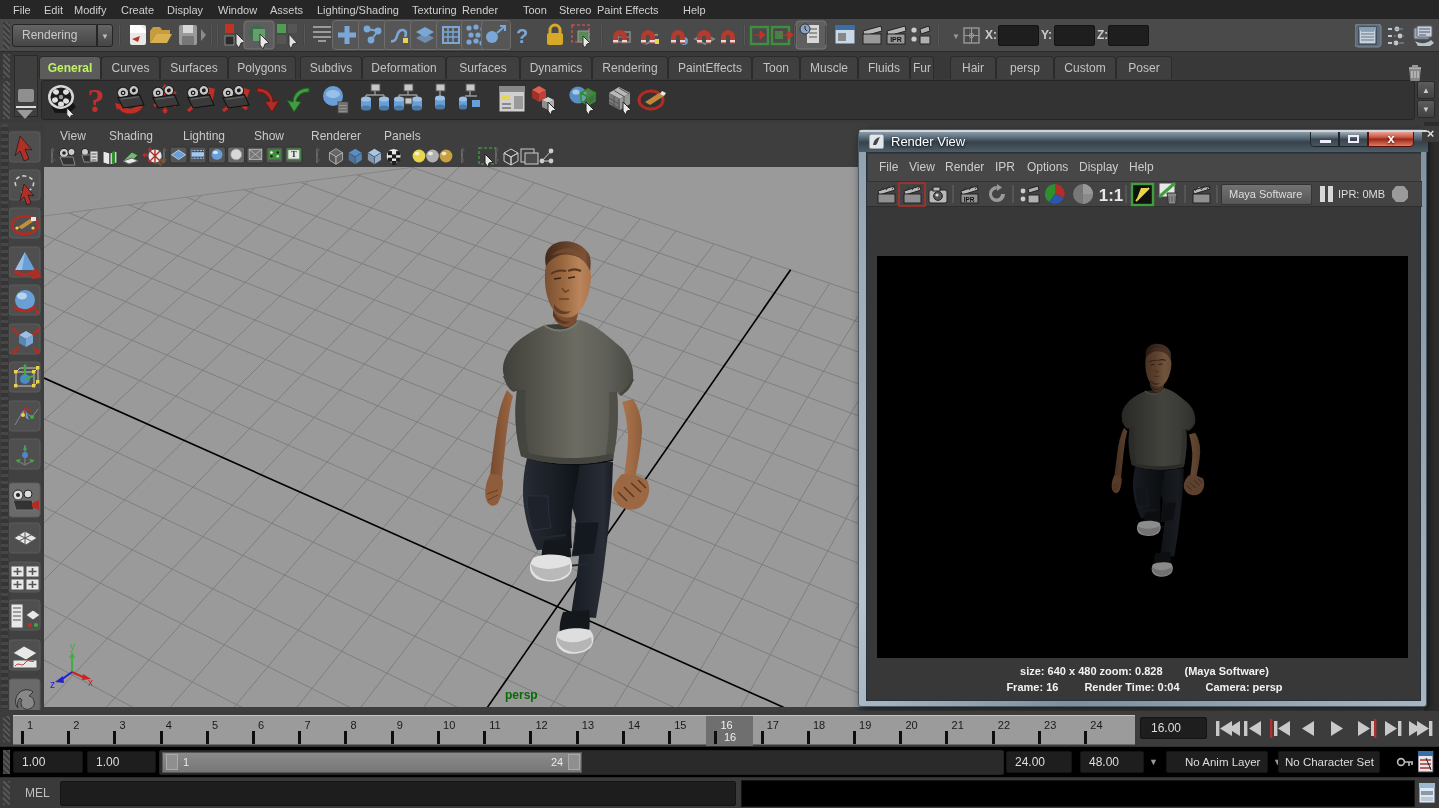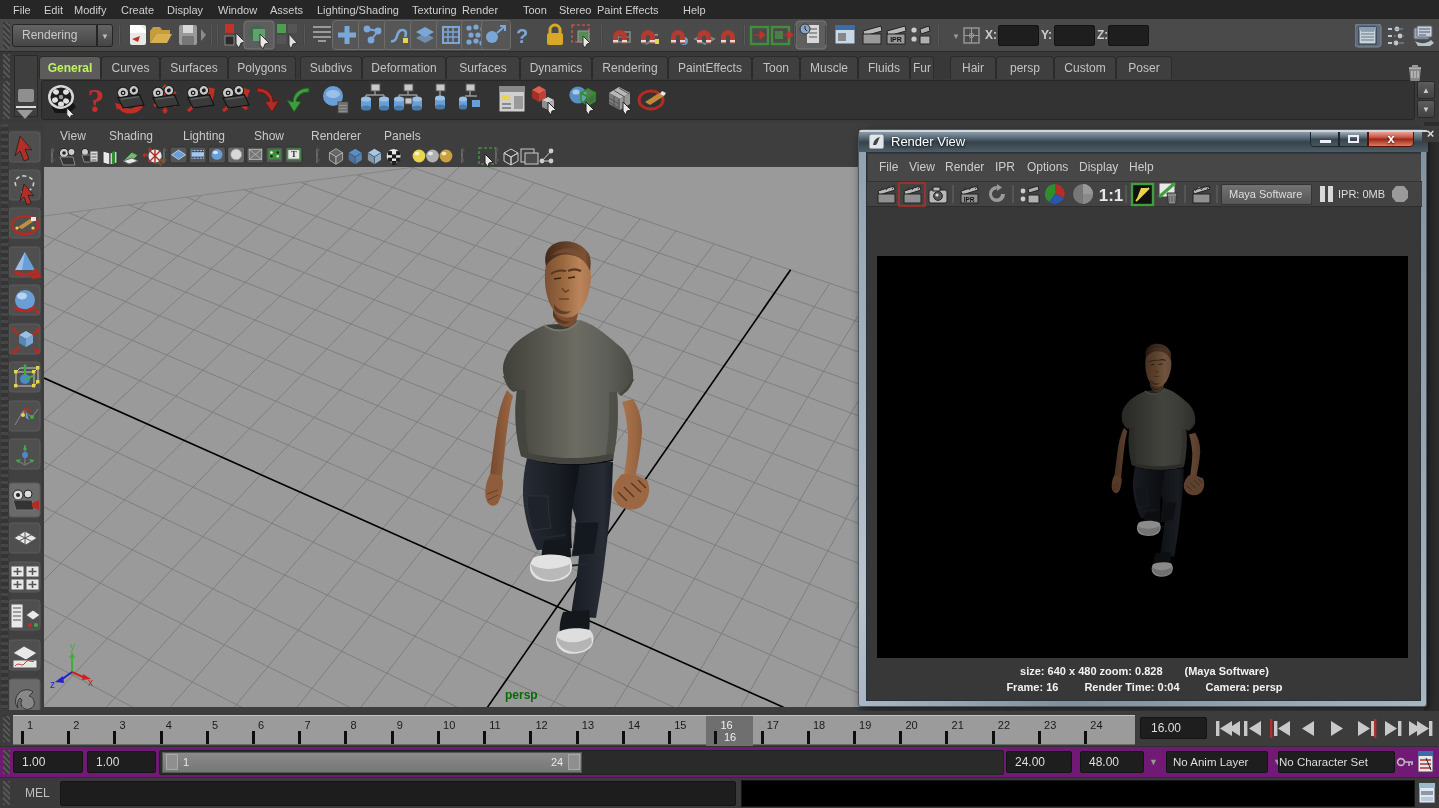--- a/index.html
+++ b/index.html
@@ -1014,36 +1014,36 @@
         <path d="M148 2L160 9.5L148 17z" fill="#c9c9c9"></path>
         <rect x="161" y="2" width="3.4" height="15" fill="#c9c9c9"></rect>
         <rect x="164" y="0" width="2.4" height="19" fill="#b03030"></rect>
         <path d="M175 2L187 9.5L175 17z" fill="#c9c9c9"></path>
         <rect x="188" y="2" width="3.4" height="15" fill="#c9c9c9"></rect>
         <path d="M199 2L211 9.5L199 17z" fill="#c9c9c9"></path>
         <path d="M207 2L219 9.5L207 17z" fill="#c9c9c9"></path>
         <rect x="219" y="2" width="3.4" height="15" fill="#c9c9c9"></rect>
       </svg>
     </div>
-<div class="abs" style="left:0;top:746px;width:1439px;height:31px;background:#701a75;border-top:1px solid #303030">
+<div class="abs" style="left:0;top:746px;width:1439px;height:31px;background:#000000;border-top:1px solid #303030">
       <div class="abs" style="left:3px;top:3px;width:7px;height:24px;background:repeating-linear-gradient(45deg,#555 0 2px,#3a3a3a 2px 4px)"></div>
       <div class="fld" style="left:13px;top:4px;width:70px;height:22px;line-height:20px;padding-left:8px">1.00</div>
       <div class="fld" style="left:87px;top:4px;width:69px;height:22px;line-height:20px;padding-left:8px">1.00</div>
       <div class="abs" style="left:159px;top:3px;width:845px;height:25px;background:#2a2a2a;border:1px solid #222;border-radius:2px"></div>
       <div class="abs" style="left:162px;top:5px;width:420px;height:21px;background:linear-gradient(#8a8a8a,#777);border:1px solid #555"></div>
       <div class="abs" style="left:166px;top:7px;width:12px;height:16px;background:#8f8f8f;border:1px solid #aaa"></div>
       <span class="abs" style="left:183px;top:9px;color:#e8e8e8;font-size:11px">1</span>
       <div class="abs" style="left:568px;top:7px;width:12px;height:16px;background:#8f8f8f;border:1px solid #aaa"></div>
       <span class="abs" style="left:551px;top:9px;color:#e8e8e8;font-size:11px">24</span>
       <div class="fld" style="left:1006px;top:4px;width:66px;height:22px;line-height:20px;padding-left:8px">24.00</div>
       <div class="fld" style="left:1080px;top:4px;width:64px;height:22px;line-height:20px;padding-left:8px">48.00</div>
       <span class="abs" style="left:1149px;top:10px;color:#999;font-size:9px">▼</span>
-      <div class="fld" style="left:1166px;top:4px;width:102px;height:22px;line-height:20px;padding-left:6px;font-size:11.5px">No Anim Layer</div>
+      <div class="fld" style="left:1166px;top:4px;width:102px;height:22px;line-height:20px;padding-left:18px;font-size:11.5px">No Anim Layer</div>
       <span class="abs" style="left:1273px;top:10px;color:#999;font-size:9px">▼</span>
-      <div class="fld" style="left:1278px;top:4px;width:117px;height:22px;line-height:20px;font-size:11.5px;white-space:nowrap">No Character Set</div>
+      <div class="fld" style="left:1278px;top:4px;width:102px;height:22px;line-height:20px;padding-left:6px;font-size:11.5px;white-space:nowrap">No Character Set</div>
       <svg class="abs" style="left:1396px;top:8px" width="18" height="14">
         <circle cx="5" cy="7" r="3.4" fill="none" stroke="#bbb" stroke-width="1.6"></circle>
         <path d="M8 7h9M13 7v4M16 7v3" stroke="#bbb" stroke-width="1.6"></path>
       </svg>
       <svg class="abs" style="left:1418px;top:4px" width="16" height="22" viewBox="0 0 16 22">
         <rect width="15" height="21" fill="#e8e8e8" stroke="#445"></rect>
         <rect width="15" height="5" fill="#3a6ea5"></rect>
         <path d="M2 9h11M2 13h11M2 17h11" stroke="#b03030" stroke-width="1.6"></path>
         <path d="M8 7l5 12" stroke="#223"></path>
       </svg>

